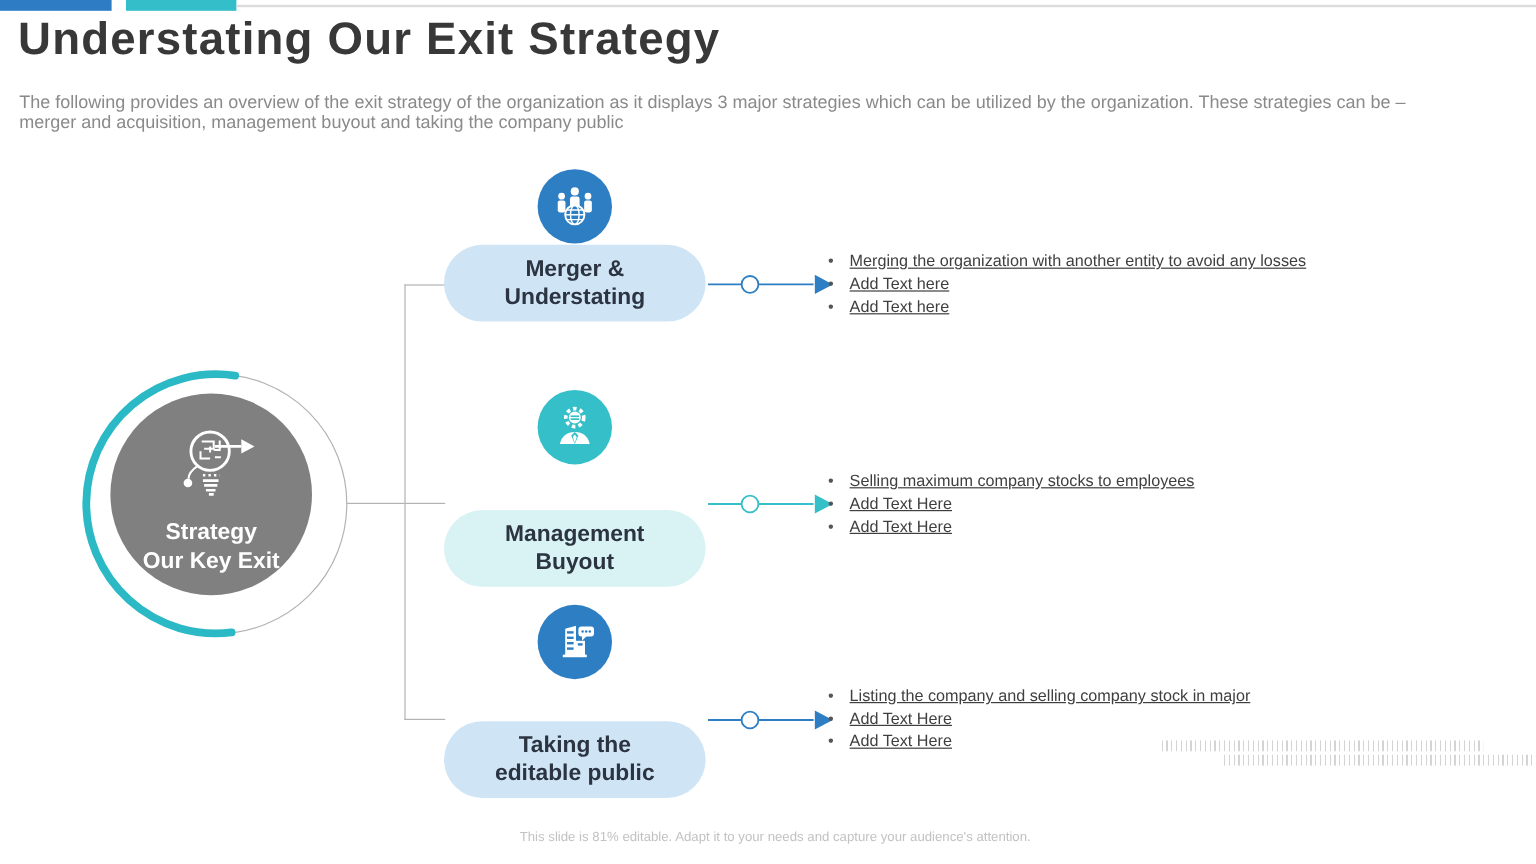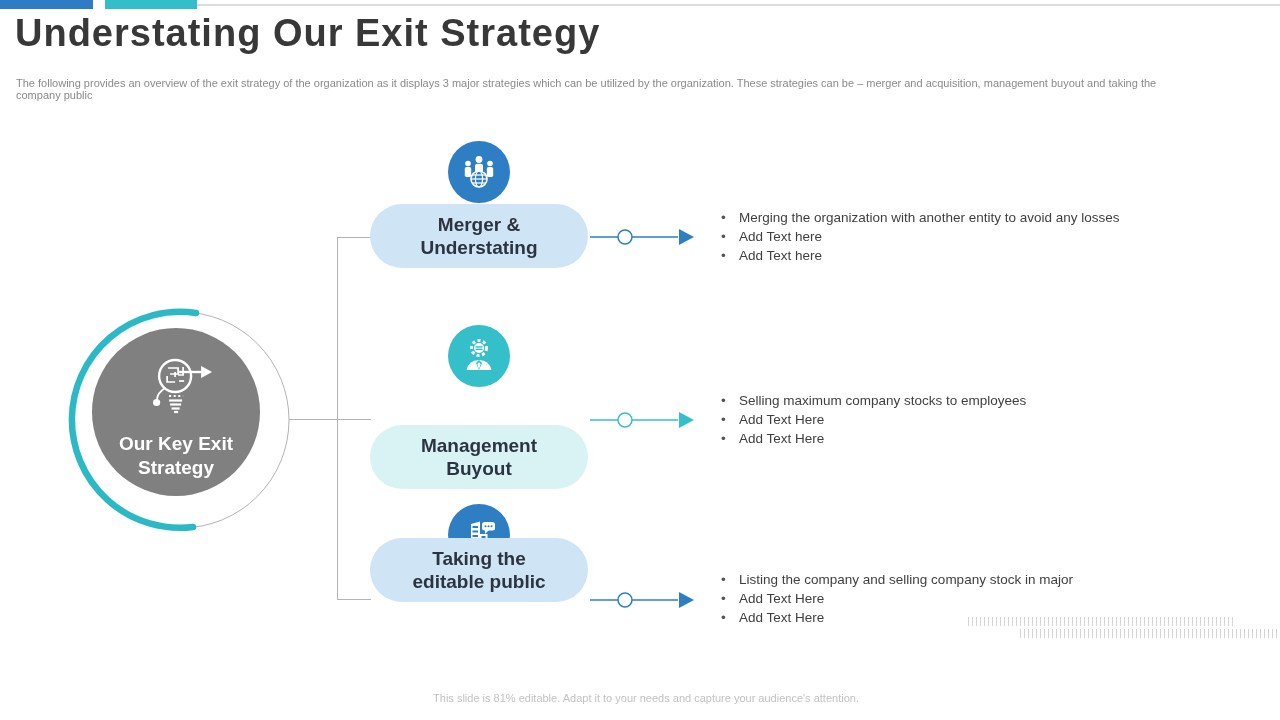--- a/index.html
+++ b/index.html
@@ -8,21 +8,21 @@
 
   
   .bar { position:absolute; top:0; height:9px; }
   .bar-blue { left:0; width:93px; }
   .bar-teal { left:105px; width:92px; }
   .top-line { position:absolute; top:4px; left:197px; width:1083px; height:2px; background:#dcdcdc; }
 
   
   .title { position:absolute; left:15px; top:12px; margin:0; font-size:38px; font-weight:bold;
            letter-spacing:1px; color:#383838; }
-  .subtitle { position:absolute; left:16px; top:77px; margin:0; width:1180px; font-size:11px;
+  .subtitle { position:absolute; left:16px; top:77px; margin:0; width:1180px; font-size:15px;
               color:#8a8a8a; }
 
   
   .hub-ring { position:absolute; left:65px; top:304px; }
   .hub-circle { position:absolute; left:92px; top:328px; width:168px; height:168px;
                 border-radius:50%; background:#808080; }
   .hub-icon { position:absolute; left:50%; top:26px; transform:translateX(-47%); }
   .hub-label { position:absolute; top:104px; left:0; width:100%; text-align:center;
                color:#ffffff; font-size:19px; font-weight:bold; line-height:24px; }
 
@@ -31,34 +31,34 @@
   .tl-h0 { left:289px; top:419px; width:48px; height:1px; }
   .tl-v  { left:337px; top:237px; width:1px;  height:363px; }
   .tl-s1 { left:337px; top:237px; width:34px; height:1px; }
   .tl-s2 { left:337px; top:419px; width:34px; height:1px; }
   .tl-s3 { left:337px; top:599px; width:34px; height:1px; }
 
   
   .pill { position:absolute; left:370px; width:218px; height:64px; border-radius:32px;
           display:flex; flex-direction:column; align-items:center; justify-content:center;
           text-align:center; color:#2b3440; font-size:19px; font-weight:bold; line-height:23px; }
-  .pill1 { top:204px; } .pill2 { top:388px;margin-top:37px; } .pill3 { top:538px; }
+  .pill1 { top:204px; } .pill2 { top:388px;margin-top:37px; } .pill3 { top:601px; }
 
   
   .badge { position:absolute; left:448px; width:62px; height:62px; border-radius:50%;
            display:flex; align-items:center; justify-content:center; }
   .badge1 { top:141px; } .badge2 { top:325px; } .badge3 { top:504px; }
 
   
   .conn { position:absolute; left:590px; width:106px; height:24px; }
   .conn1 { top:225px; } .conn2 { top:408px; } .conn3 { top:588px; }
 
   
-  .bullets { position:absolute; left:718px; width:470px; margin:0; padding:0; list-style:none;
-             font-size:13.5px; line-height:19px; color:#3f3f3f; }
+  .bullets { position:absolute; left:687px; width:470px; margin:0; padding:0; list-style:none;
+             font-size:13.5px; line-height:19px; color:#3f3f3f;text-decoration:underline; }
   .bullets1 { top:208px; } .bullets2 { top:391px; } .bullets3 { top:570px; }
   .bullets li { position:relative; padding-left:21px; }
   .bullets li::before { content:"•"; position:absolute; left:3px; top:0; color:#555; }
 
   
   .ticks { position:absolute; height:9px;
            background:repeating-linear-gradient(90deg,#d4d4d4 0 1px,transparent 1px 4px); }
   .ticks1 { left:968px;  top:617px; width:268px; }
   .ticks2 { left:1020px; top:629px; width:260px; }
 
@@ -105,22 +105,22 @@
       <g stroke="#fff" stroke-width="2.2" fill="none">
         <path d="M26 46.5 h13"></path>
         <path d="M27 50.5 h11"></path>
         <path d="M28.5 54.5 h8"></path>
         <path d="M31 58 h4"></path>
       </g>
       <path d="M22 34 C16 38 14 42 14 45" fill="none" stroke="#fff" stroke-width="1.8"></path>
       <circle cx="13.5" cy="48.5" r="3.6" fill="#fff"></circle>
     </svg>
     <div class="hub-label">
+      <div>Strategy</div>
       <div>Our Key Exit</div>
-      <div>Strategy</div>
     </div>
   </div>
 
   <div class="badge badge1" style="background: rgb(45, 126, 195); color: rgb(45, 126, 195);">
     <svg width="40" height="40" viewBox="0 0 40 40">
       <circle cx="20" cy="7.5" r="3.4" fill="#fff"></circle>
       <rect x="16" y="11.8" width="8" height="11" rx="2" fill="#fff"></rect>
       <circle cx="9" cy="11.5" r="2.8" fill="#fff"></circle>
       <rect x="5.8" y="15" width="6.4" height="10" rx="1.8" fill="#fff"></rect>
       <circle cx="31" cy="11.5" r="2.8" fill="#fff"></circle>

